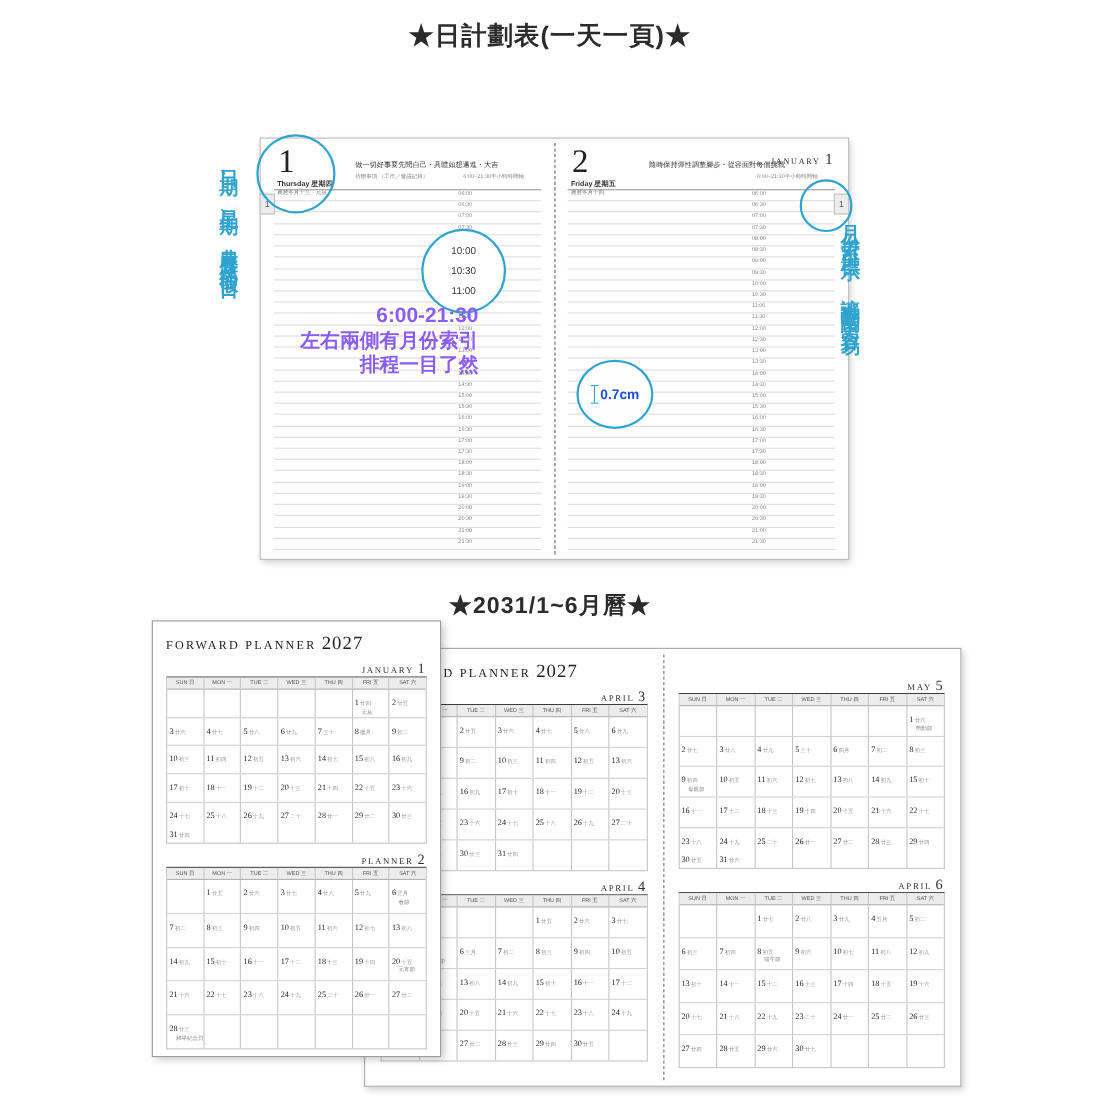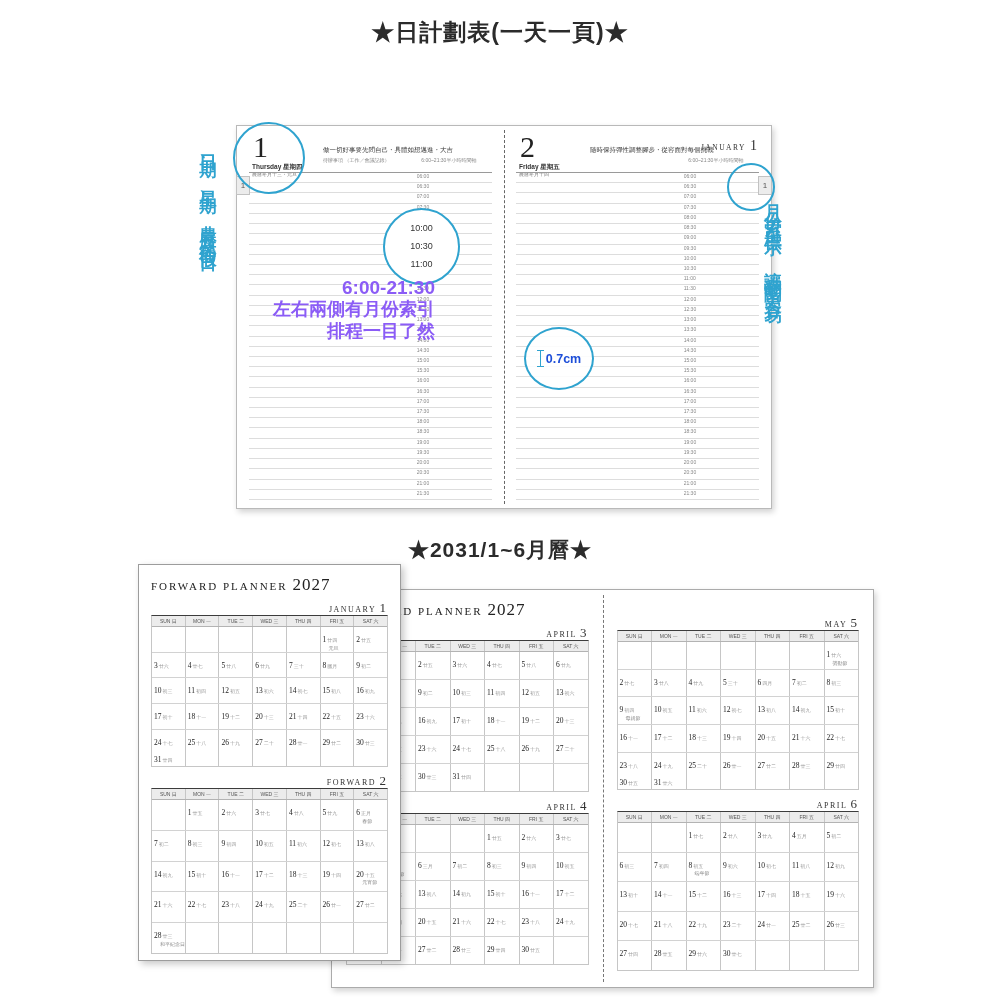--- a/index.html
+++ b/index.html
@@ -971,21 +971,21 @@
                 <div class="dline"><span class="dnum">29</span><span class="dlun">廿二</span></div>
               </div>
               <div class="m-cell">
                 <div class="dline"><span class="dnum">30</span><span class="dlun">廿三</span></div>
               </div>
             </div>
           </div>
         </div>
     </div>
     <div class="m-block">
-      <div class="m-head"><span class="m-name">FORWARD </span><span class="m-num">2</span></div>
+      <div class="m-head"><span class="m-name">PLANNER </span><span class="m-num">2</span></div>
       <div class="m-grid g164">
           <div class="wk-row">
             <div class="wk-cell">SUN 日</div>
             <div class="wk-cell">MON 一</div>
             <div class="wk-cell">TUE 二</div>
             <div class="wk-cell">WED 三</div>
             <div class="wk-cell">THU 四</div>
             <div class="wk-cell">FRI 五</div>
             <div class="wk-cell">SAT 六</div>
           </div>

